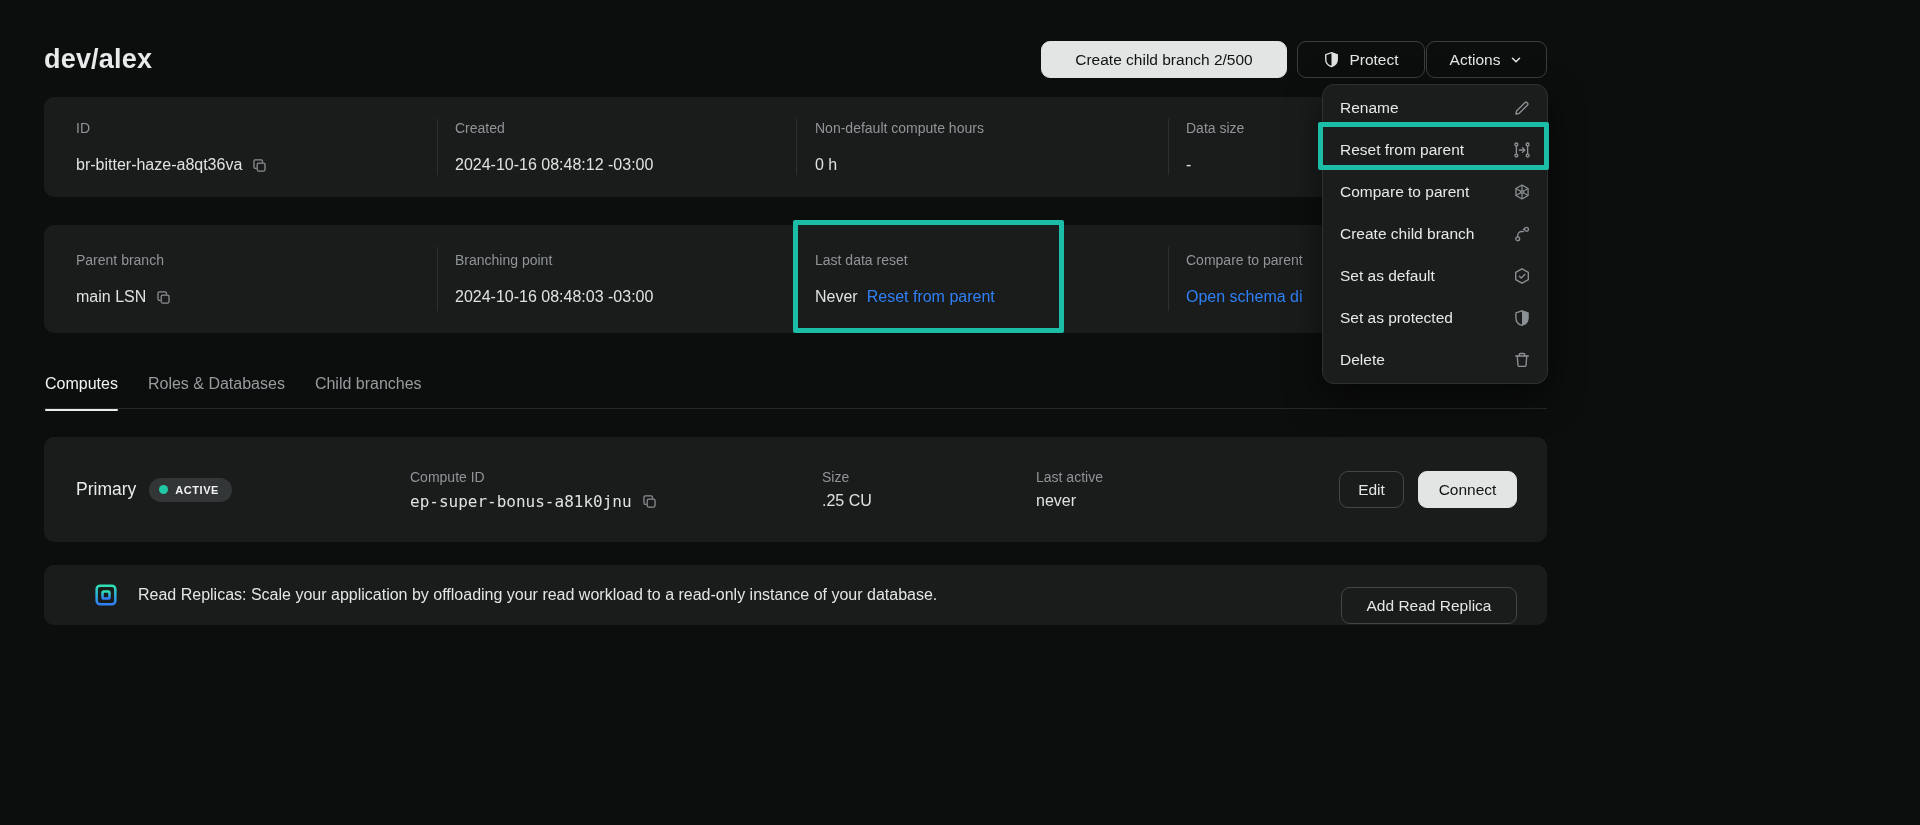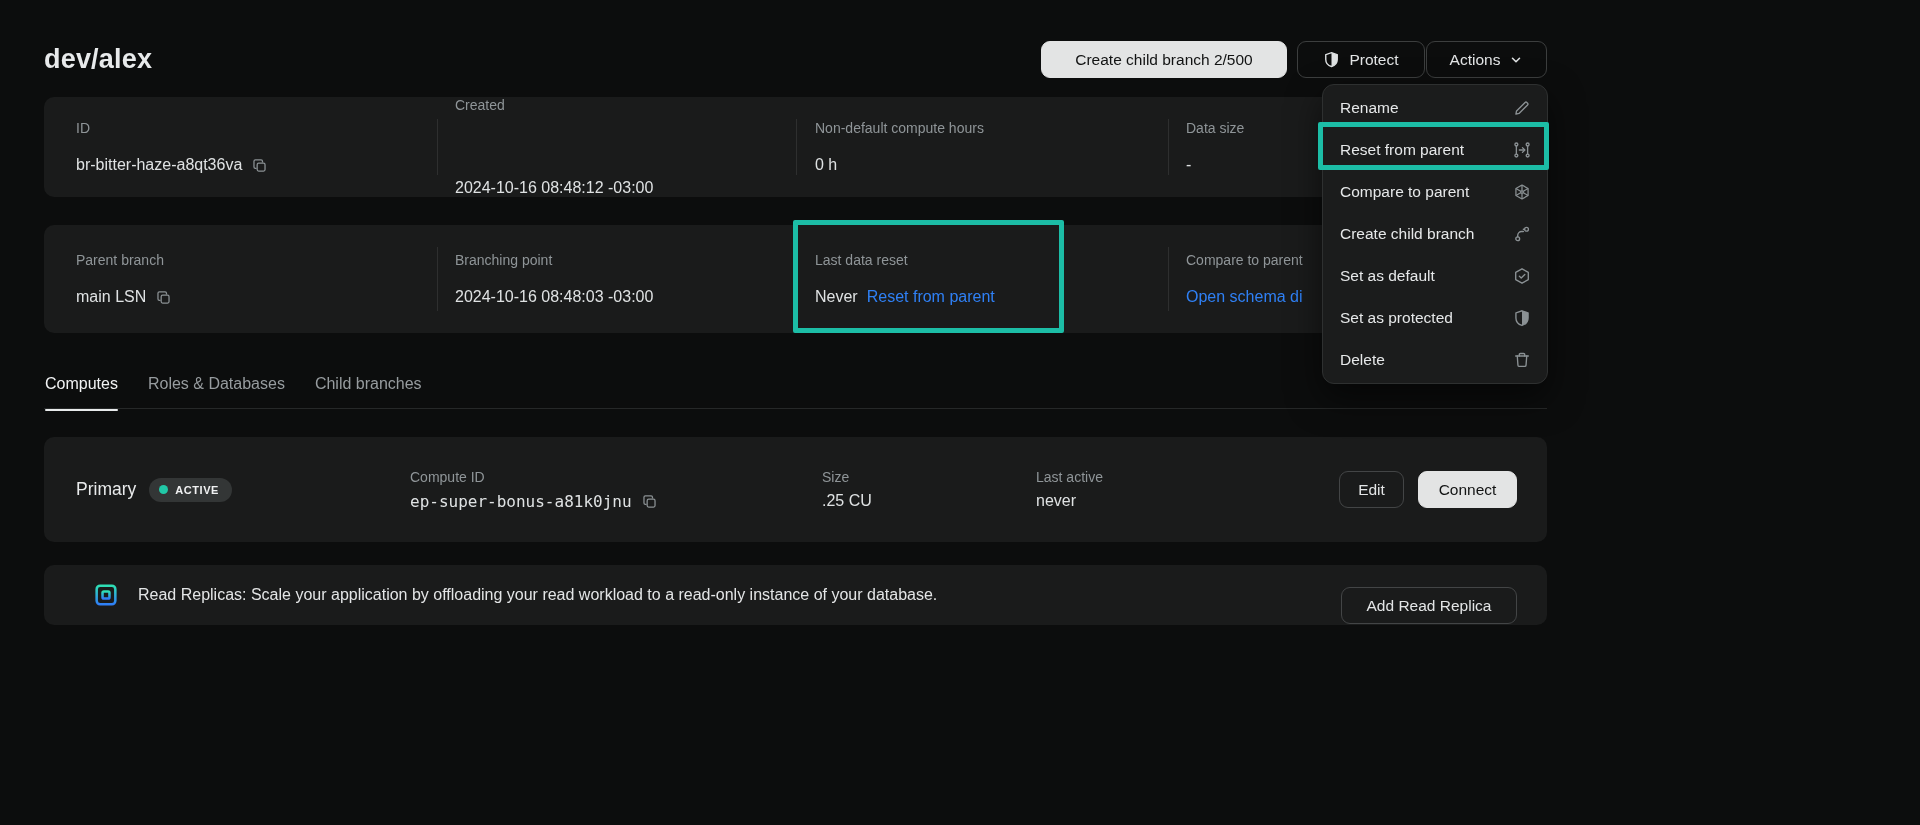--- a/index.html
+++ b/index.html
@@ -120,21 +120,21 @@
       <span>br-bitter-haze-a8qt36va</span>
       <span class="copy-icon">
         <svg width="17" height="17" viewBox="0 0 16 16" fill="none" stroke="currentColor" stroke-width="1.2">
           <path d="M5.2 10.8H4.1a1.3 1.3 0 0 1-1.3-1.3V4.1a1.3 1.3 0 0 1 1.3-1.3h5.4a1.3 1.3 0 0 1 1.3 1.3v1.1"></path>
           <rect x="5.8" y="5.8" width="7.4" height="7.4" rx="1.4"></rect>
         </svg>
       </span>
     </div>
   </div>
   <div class="vdiv" style="left:393px;"></div>
-  <div class="cell" style="left:411px;justify-content:space-between;">
+  <div class="cell" style="left:411px;">
     <div class="cell-label">Created</div>
     <div class="cell-value">
         <span>2024-10-16 08:48:12 -03:00</span>
       </div>
   </div>
   <div class="vdiv" style="left:752px;"></div>
   <div class="cell" style="left:771px;">
     <div class="cell-label">Non-default compute hours</div>
     <div class="cell-value">
         <span>0 h</span>

